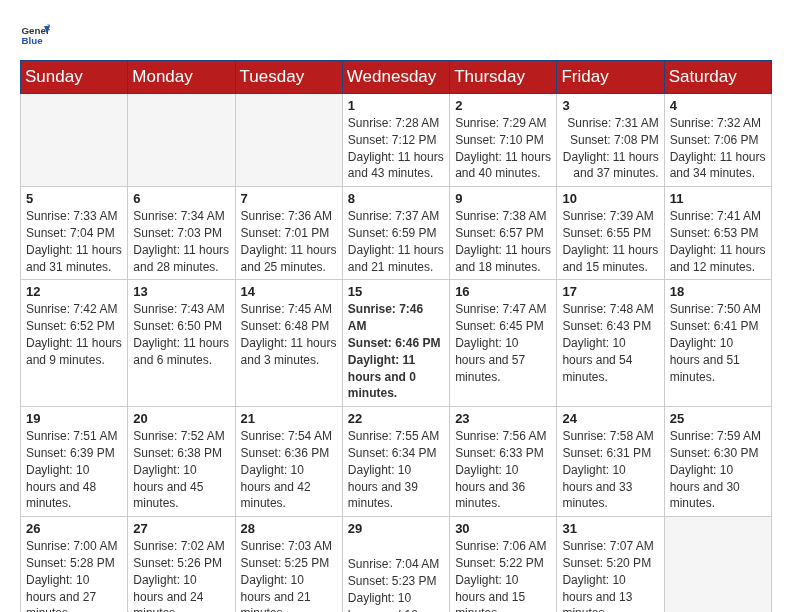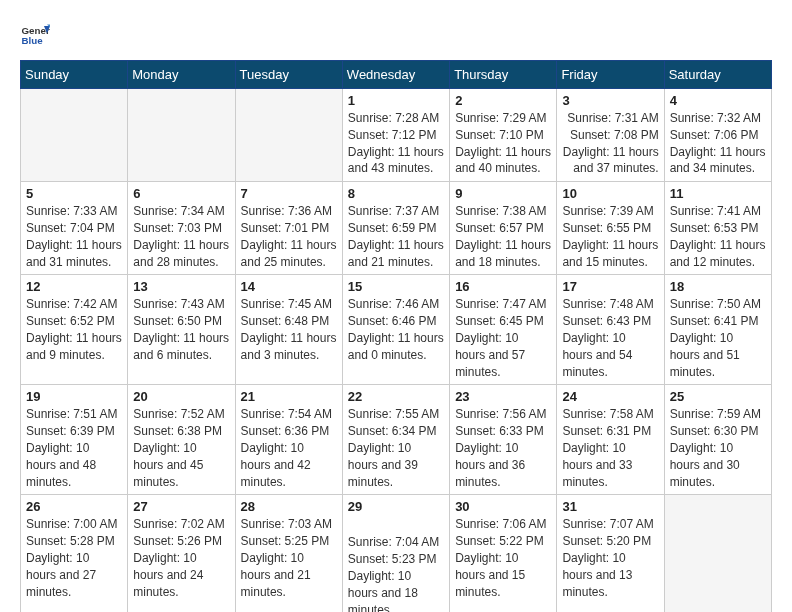--- a/index.html
+++ b/index.html
@@ -43,23 +43,23 @@
     .subtitle {
       font-size: 14px;
       color: #555;
     }
     .calendar {
       width: 100%;
       border-collapse: collapse;
       border: 1px solid #ccc;
     }
     .calendar th {
-      background: #0c4a6e;
+      background: #b91c1c;
       color: #fff;
-      font-size: 13px;
+      font-size: 17px;
       padding: 6px 4px;
       text-align: left;
       border: 1px solid #1a4488;
       font-weight: normal;
     }
     .calendar td {
       border: 1px solid #ccc;
       vertical-align: top;
       padding: 4px 5px;
       width: 107px;
@@ -209,21 +209,21 @@
 Daylight: 11 hours and 6 minutes.</div>
         </td>
         <td>
           <div class="day-number">14</div>
           <div class="day-info" style="white-space: pre-line;">Sunrise: 7:45 AM
 Sunset: 6:48 PM
 Daylight: 11 hours and 3 minutes.</div>
         </td>
         <td>
           <div class="day-number">15</div>
-          <div class="day-info" style="white-space: pre-line;">Sunrise: 7:46 AM
+          <div class="day-info" style="white-space: pre-line; font-weight: bold;">Sunrise: 7:46 AM
 Sunset: 6:46 PM
 Daylight: 11 hours and 0 minutes.</div>
         </td>
         <td>
           <div class="day-number">16</div>
           <div class="day-info" style="white-space: pre-line;">Sunrise: 7:47 AM
 Sunset: 6:45 PM
 Daylight: 10 hours and 57 minutes.</div>
         </td>
         <td>

